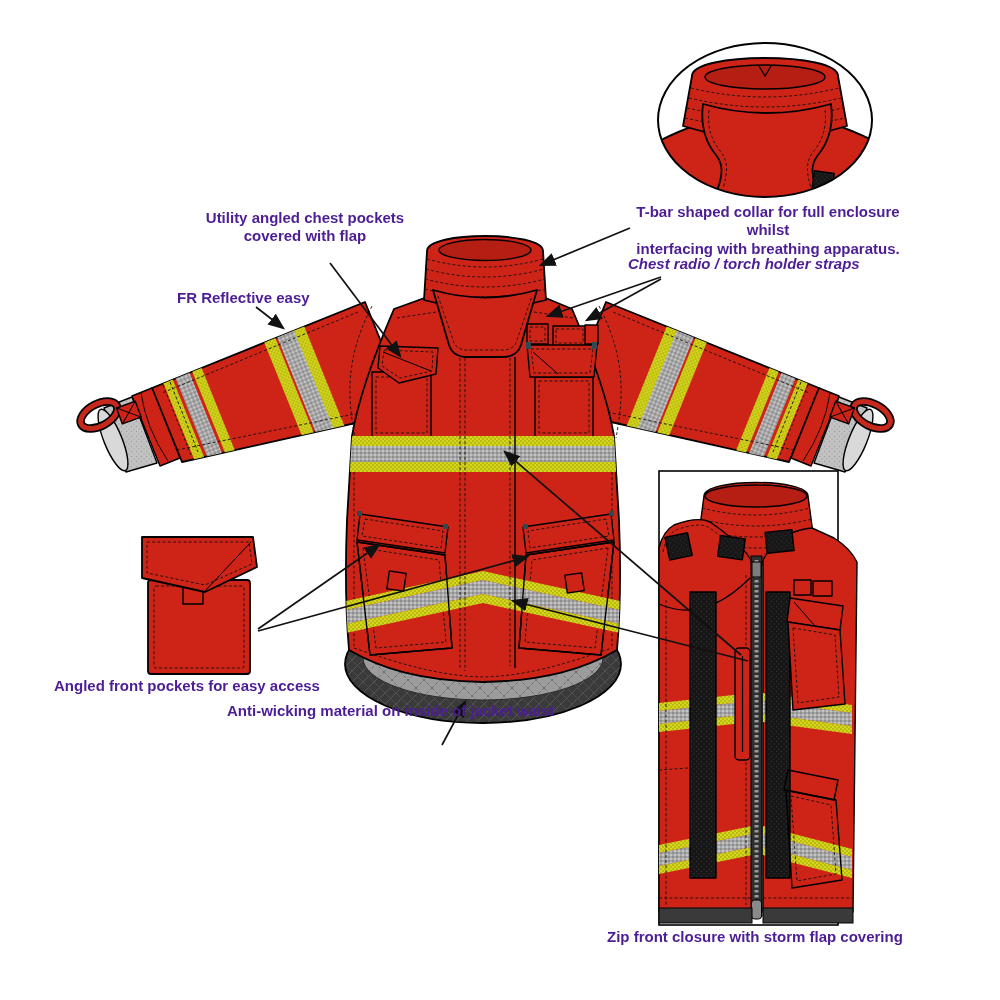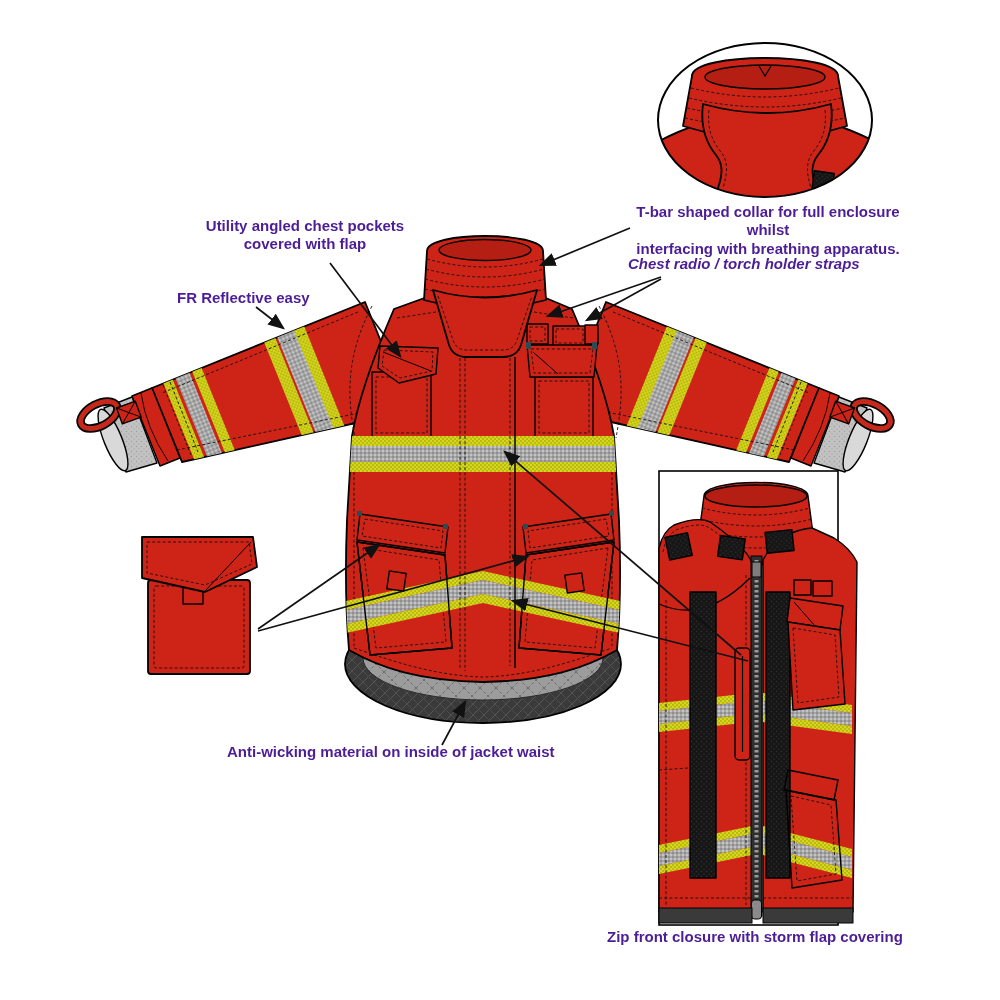--- a/index.html
+++ b/index.html
@@ -307,27 +307,28 @@
     <line class="arrow" x1="661" y1="277" x2="548" y2="316" marker-end="url(#ah)"></line>
     <line class="arrow" x1="661" y1="279" x2="587" y2="320" marker-end="url(#ah)"></line>
     <line class="arrow" x1="442" y1="745" x2="465" y2="702" marker-end="url(#ah)"></line>
     <line class="arrow" x1="258" y1="629" x2="379" y2="545" marker-end="url(#ah)"></line>
     <line class="arrow" x1="258" y1="631" x2="527" y2="557" marker-end="url(#ah)"></line>
     <line class="arrow" x1="741" y1="655" x2="505" y2="452" marker-end="url(#ah)"></line>
     <line class="arrow" x1="748" y1="661" x2="513" y2="601" marker-end="url(#ah)"></line>
   </g>
 </svg>
 
-  <div class="lbl center" style="left:200px;top:217px;width:210px;">Utility angled chest pockets
+  <div class="lbl center" style="left:200px;top:209px;width:210px;">Utility angled chest pockets
 covered with flap</div>
 
   <div class="lbl" style="left:177px;top:289px;">FR Reflective easy</div>
 
   <div class="lbl center" style="left:615px;top:203px;width:306px;">T-bar shaped collar for full enclosure whilst
 interfacing with breathing apparatus.</div>
 
   <div class="lbl" style="left:628px;top:255px;font-style:italic;">Chest radio / torch holder straps</div>
 
-
-  <div class="lbl" style="left:227px;top:743px;">Anti-wicking material on inside of jacket waist</div>
+  <div class="lbl" style="left:54px;top:677px;">Angled front pockets for easy access</div>
+
+  <div class="lbl" style="left:227px;top:702px;">Anti-wicking material on inside of jacket waist</div>
 
   <div class="lbl" style="left:607px;top:928px;">Zip front closure with storm flap covering</div>
 </div>
 
 </body></html>

